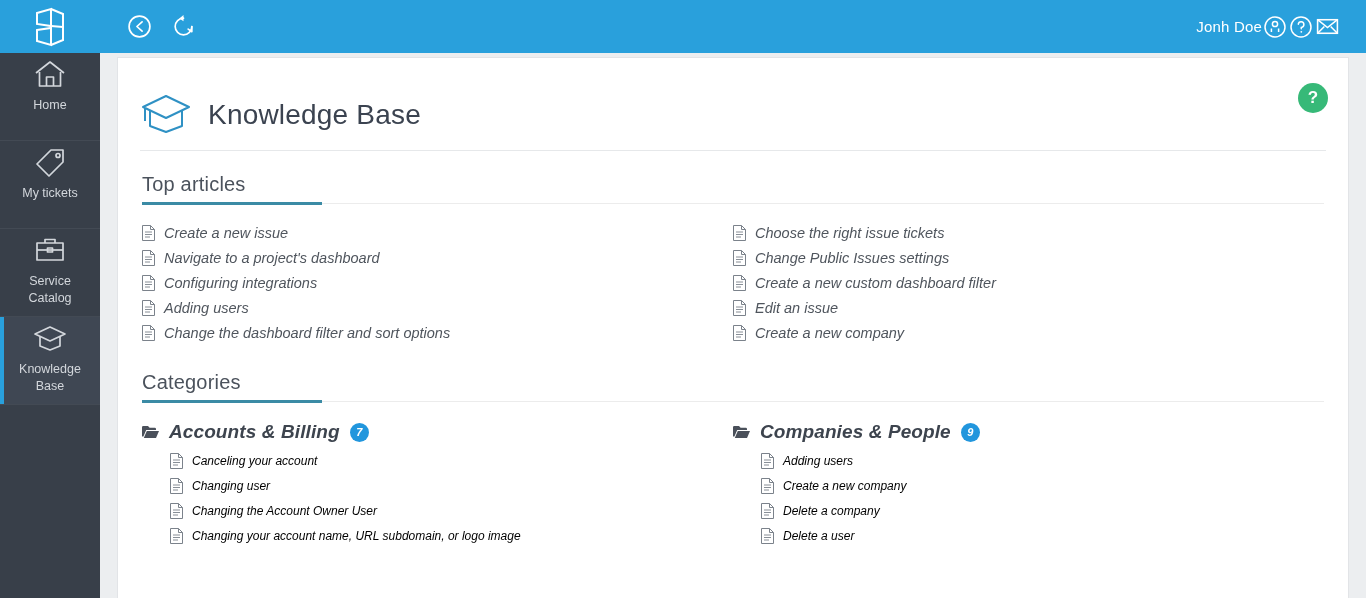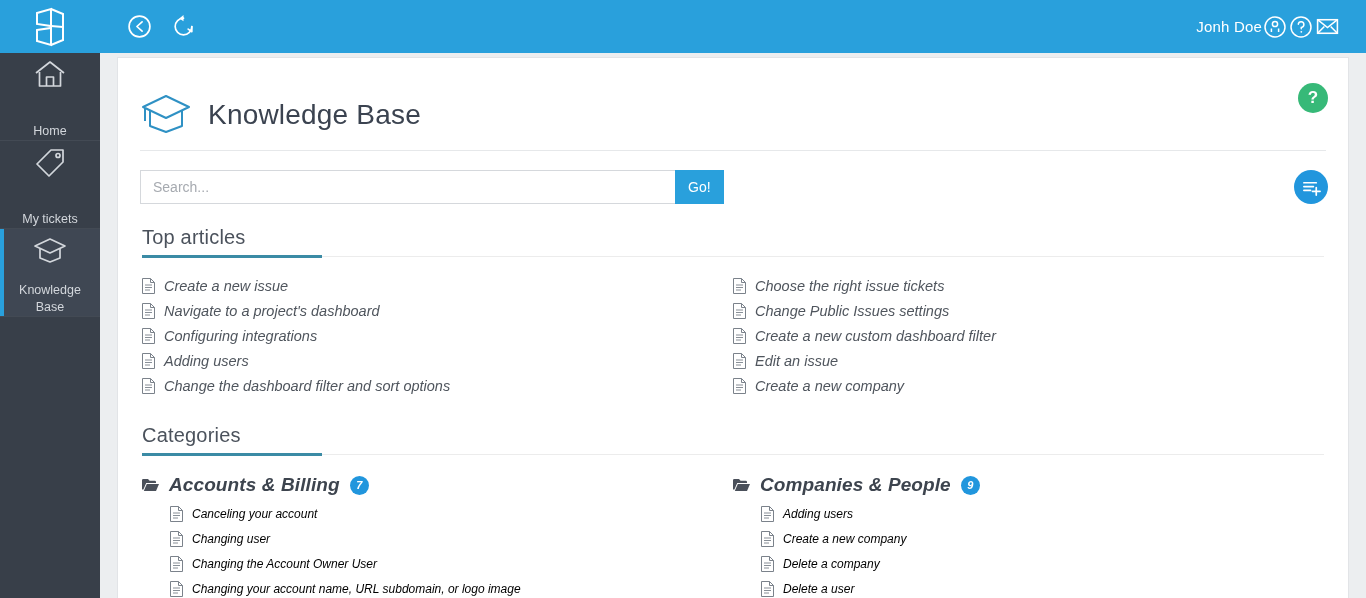--- a/index.html
+++ b/index.html
@@ -43,21 +43,21 @@
   .sidebar {
     position: absolute; top: 53px; left: 0;
     width: 100px; height: 545px;
     background: #383f49;
   }
   .side-item {
     position: relative;
     height: 88px;
     border-bottom: 1px solid #434a54;
     display: flex; flex-direction: column;
-    align-items: center; justify-content: space-between;
+    align-items: center; justify-content: flex-start;
     cursor: pointer;
     padding-top: 4px;
   }
   .side-item .side-icon { height: 34px; display:flex; align-items:center; justify-content:center; margin-bottom: 6px; }
   .side-label {
     color: #d3d7dc; font-size: 12.5px; line-height: 17px;
     text-align: center; width: 86px;
   }
   .side-item.active { background: #3f4753; }
   .side-item.active::before {
@@ -247,20 +247,31 @@
   <div class="side-item">
     <span class="side-icon">
       <svg width="32" height="30" viewBox="0 0 32 30" fill="none" stroke="#d3d7dc" stroke-width="1.7" stroke-linejoin="round">
         <path d="M17 3 L29 3 L29 15 L15 29 L3 17 Z"></path>
         <circle cx="24" cy="8.5" r="2"></circle>
       </svg>
     </span>
     <span class="side-label">My tickets</span>
   </div>
 
+  <div class="side-item">
+    <span class="side-icon">
+      <svg width="32" height="28" viewBox="0 0 32 28" fill="none" stroke="#d3d7dc" stroke-width="1.7" stroke-linejoin="round">
+        <rect x="3" y="7" width="26" height="17"></rect>
+        <path d="M11 7 L11 3.5 L21 3.5 L21 7"></path>
+        <path d="M3 14 L29 14"></path>
+        <rect x="13.5" y="12" width="5" height="4"></rect>
+      </svg>
+    </span>
+    <span class="side-label">Service Catalog</span>
+  </div>
 
   <div class="side-item active">
     <span class="side-icon">
       <svg width="34" height="28" viewBox="0 0 34 28" fill="none" stroke="#d3d7dc" stroke-width="1.7" stroke-linejoin="round">
         <path d="M17 3 L32 10 L17 17 L2 10 Z"></path>
         <path d="M7 12.5 L7 22 L17 26 L27 22 L27 12.5"></path>
       </svg>
     </span>
     <span class="side-label">Knowledge Base</span>
   </div>
@@ -276,30 +287,20 @@
         <path d="M5 17 L5 30"></path>
       </svg>
     </span>
     <span class="page-title">Knowledge Base</span>
     <div class="help-fab">
       <span>?</span>
     </div>
   </div>
   <div class="head-sep"></div>
 
-  <div class="search-row">
-    <input class="search-input" type="text" placeholder="Search..." style="">
-    <button class="go-btn">Go!</button>
-    <div class="add-fab">
-      <svg width="19" height="19" viewBox="0 0 20 20" fill="none" stroke="#ffffff" stroke-width="1.8" stroke-linecap="round">
-        <path d="M2 5 L15 5 M2 9 L12 9 M2 13 L9 13"></path>
-        <path d="M15 10 L15 18 M11 14 L19 14"></path>
-      </svg>
-    </div>
-  </div>
 
   <div class="section">
     <div class="section-title">Top articles</div>
     <div class="section-rule"></div>
     <div class="cols">
       <div class="col">
         <div class="art-row">
           <span class="doc">
             <svg width="13" height="16" viewBox="0 0 13 16" fill="none" stroke="#7b828b" stroke-width="1">
                 <path d="M.5.5h8l4 4v11H.5z"></path>

